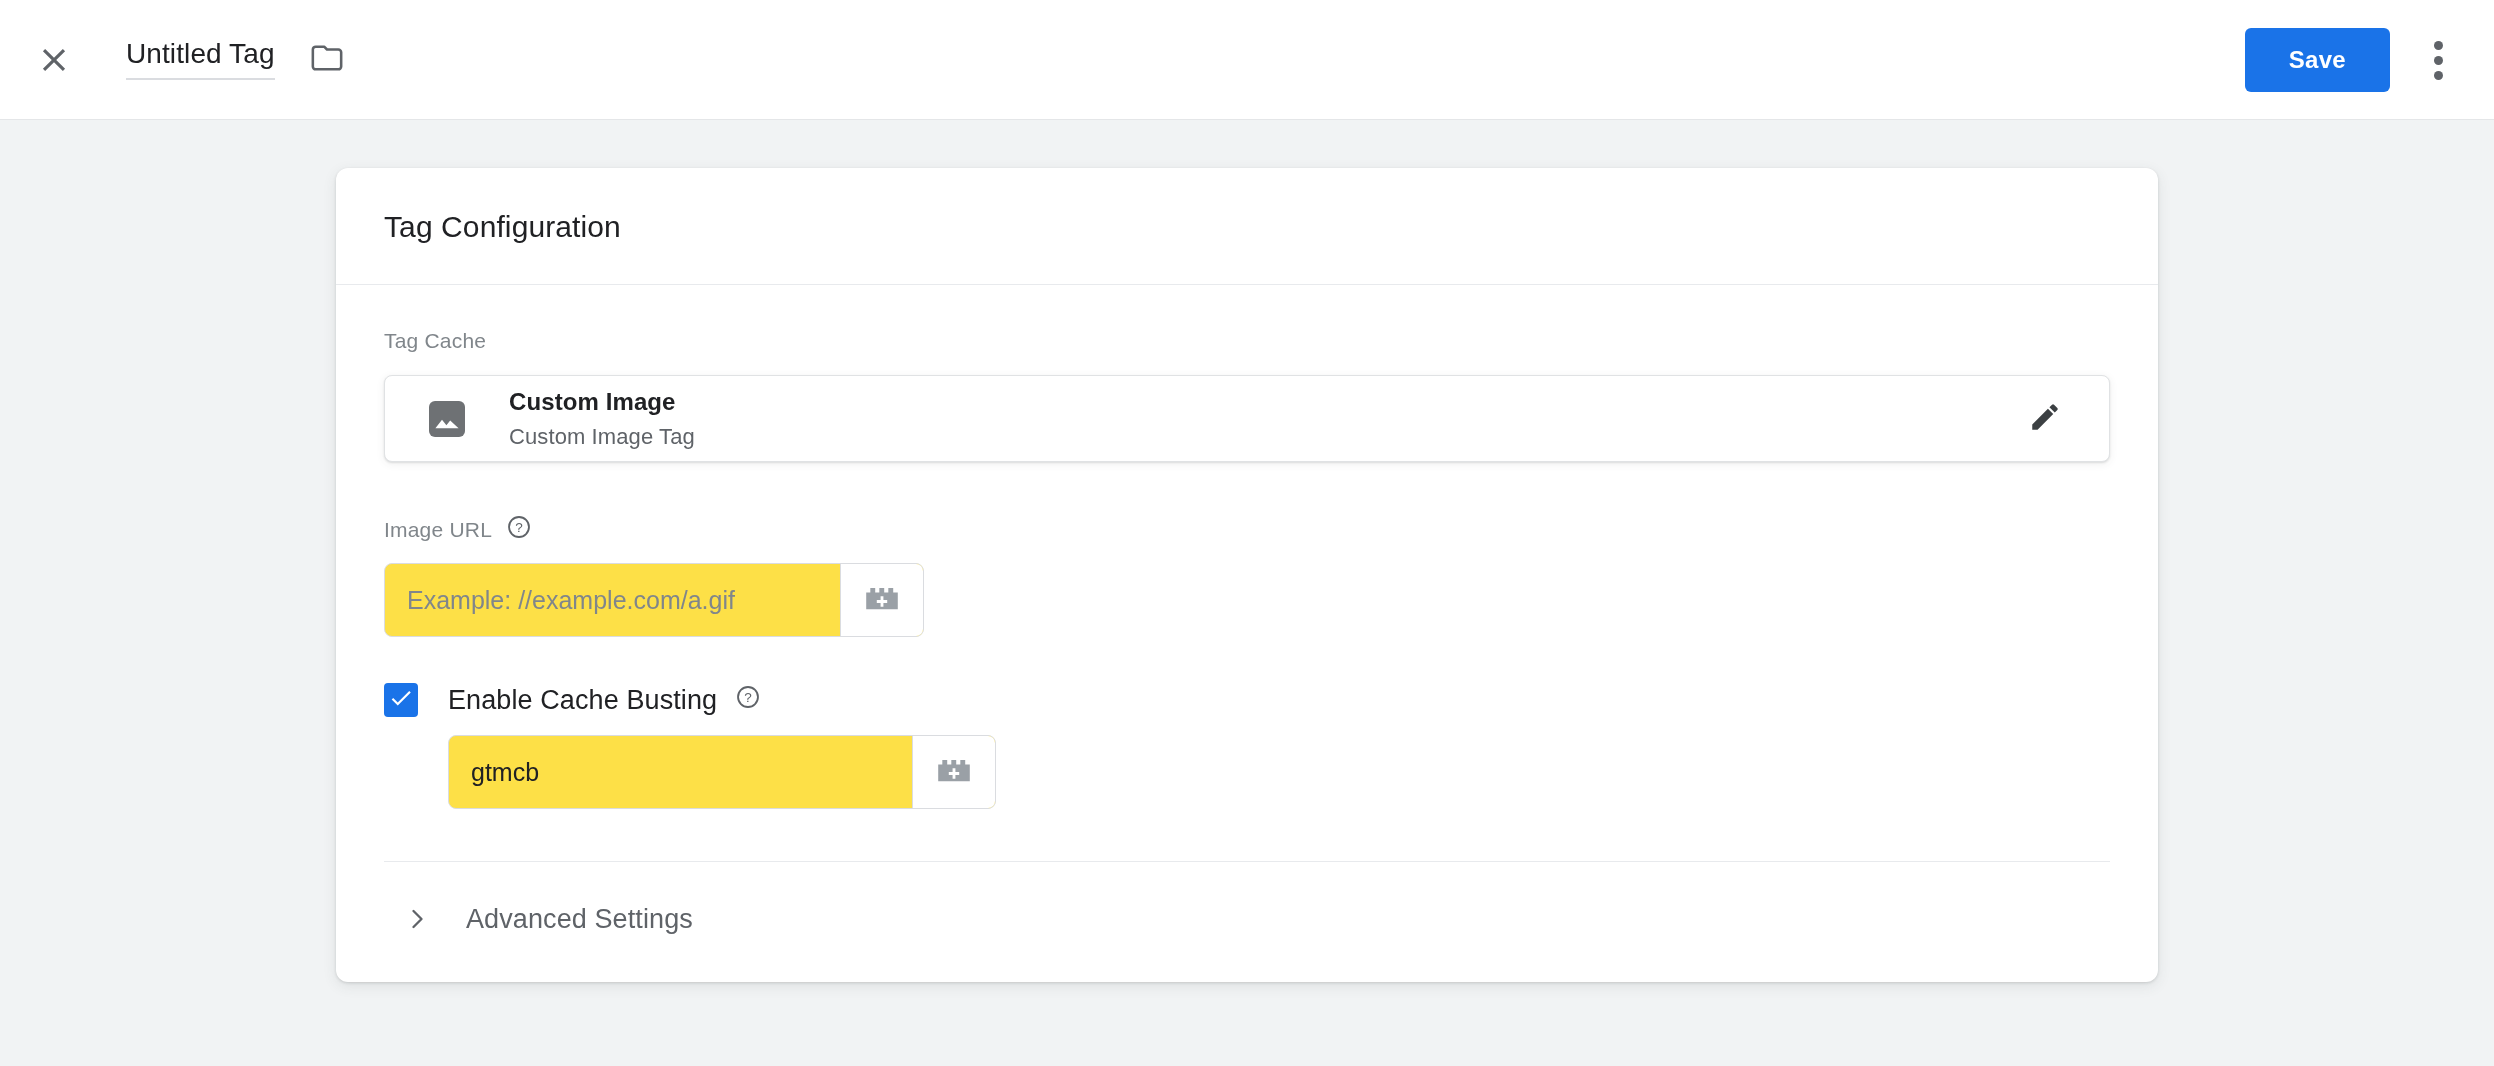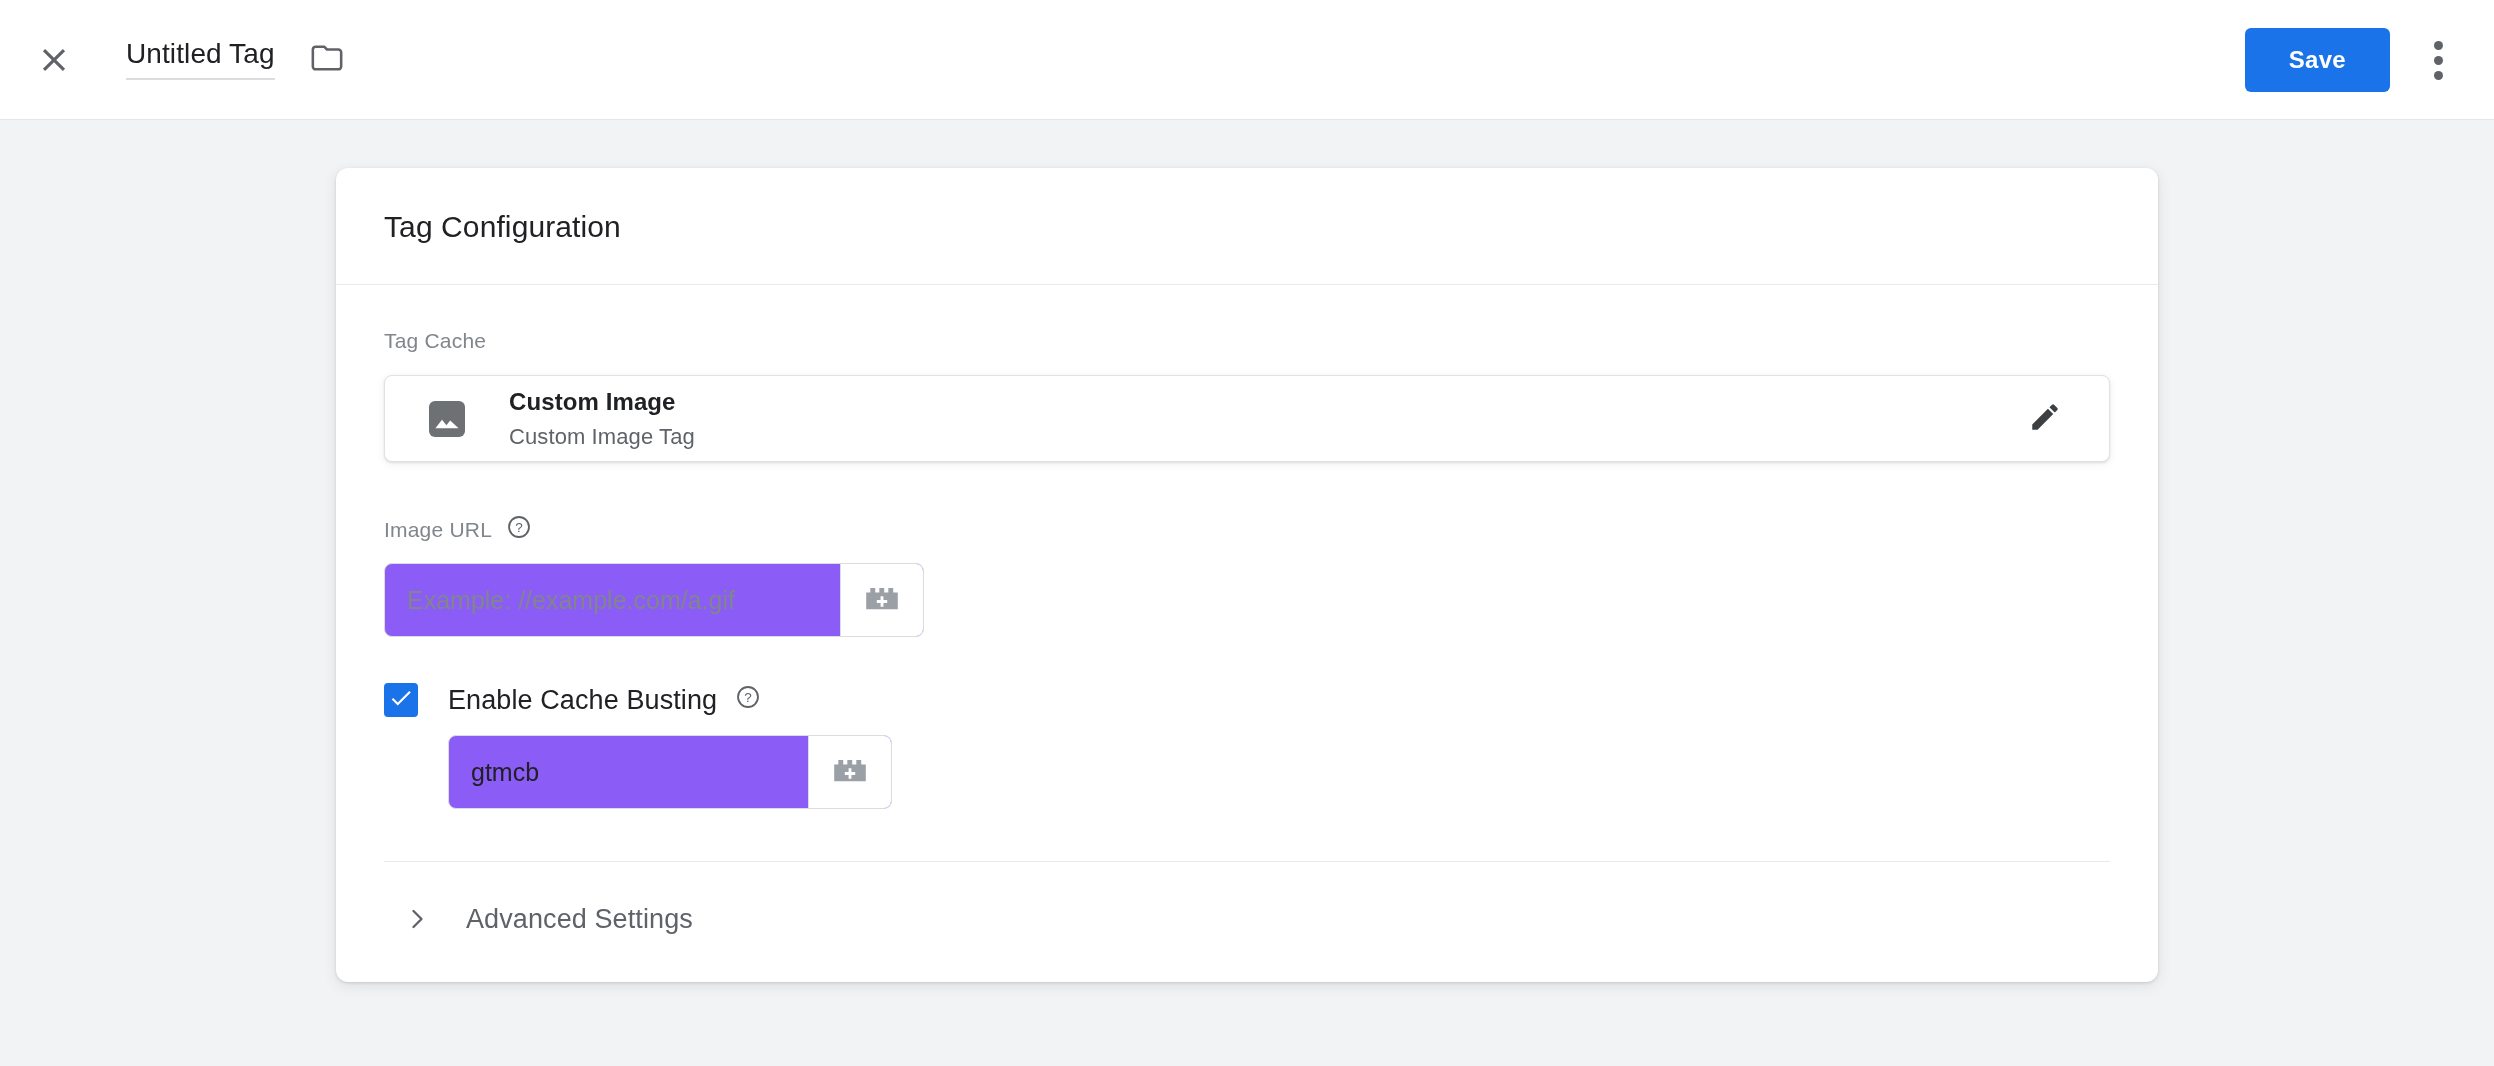--- a/index.html
+++ b/index.html
@@ -187,25 +187,25 @@
   
   .field-block { margin-top: 52px; }
   .input-row {
     margin-top: 18px;
     display: flex;
     align-items: stretch;
     border: 1px solid #dadce0;
     border-radius: 8px;
     height: 74px;
     box-sizing: border-box;
-    background: #8b5cf6;
+    background: #fde047;
     overflow: hidden;
   }
   .input-row.url { width: 540px; }
-  .input-row.param { width: 444px; }
+  .input-row.param { width: 548px; }
   .text-input {
     flex: 1 1 auto;
     border: none;
     outline: none;
     font-size: 25px;
     padding: 0 22px;
     color: #202124;
     font-family: "Liberation Sans", sans-serif;
     background: transparent;
     min-width: 0;

